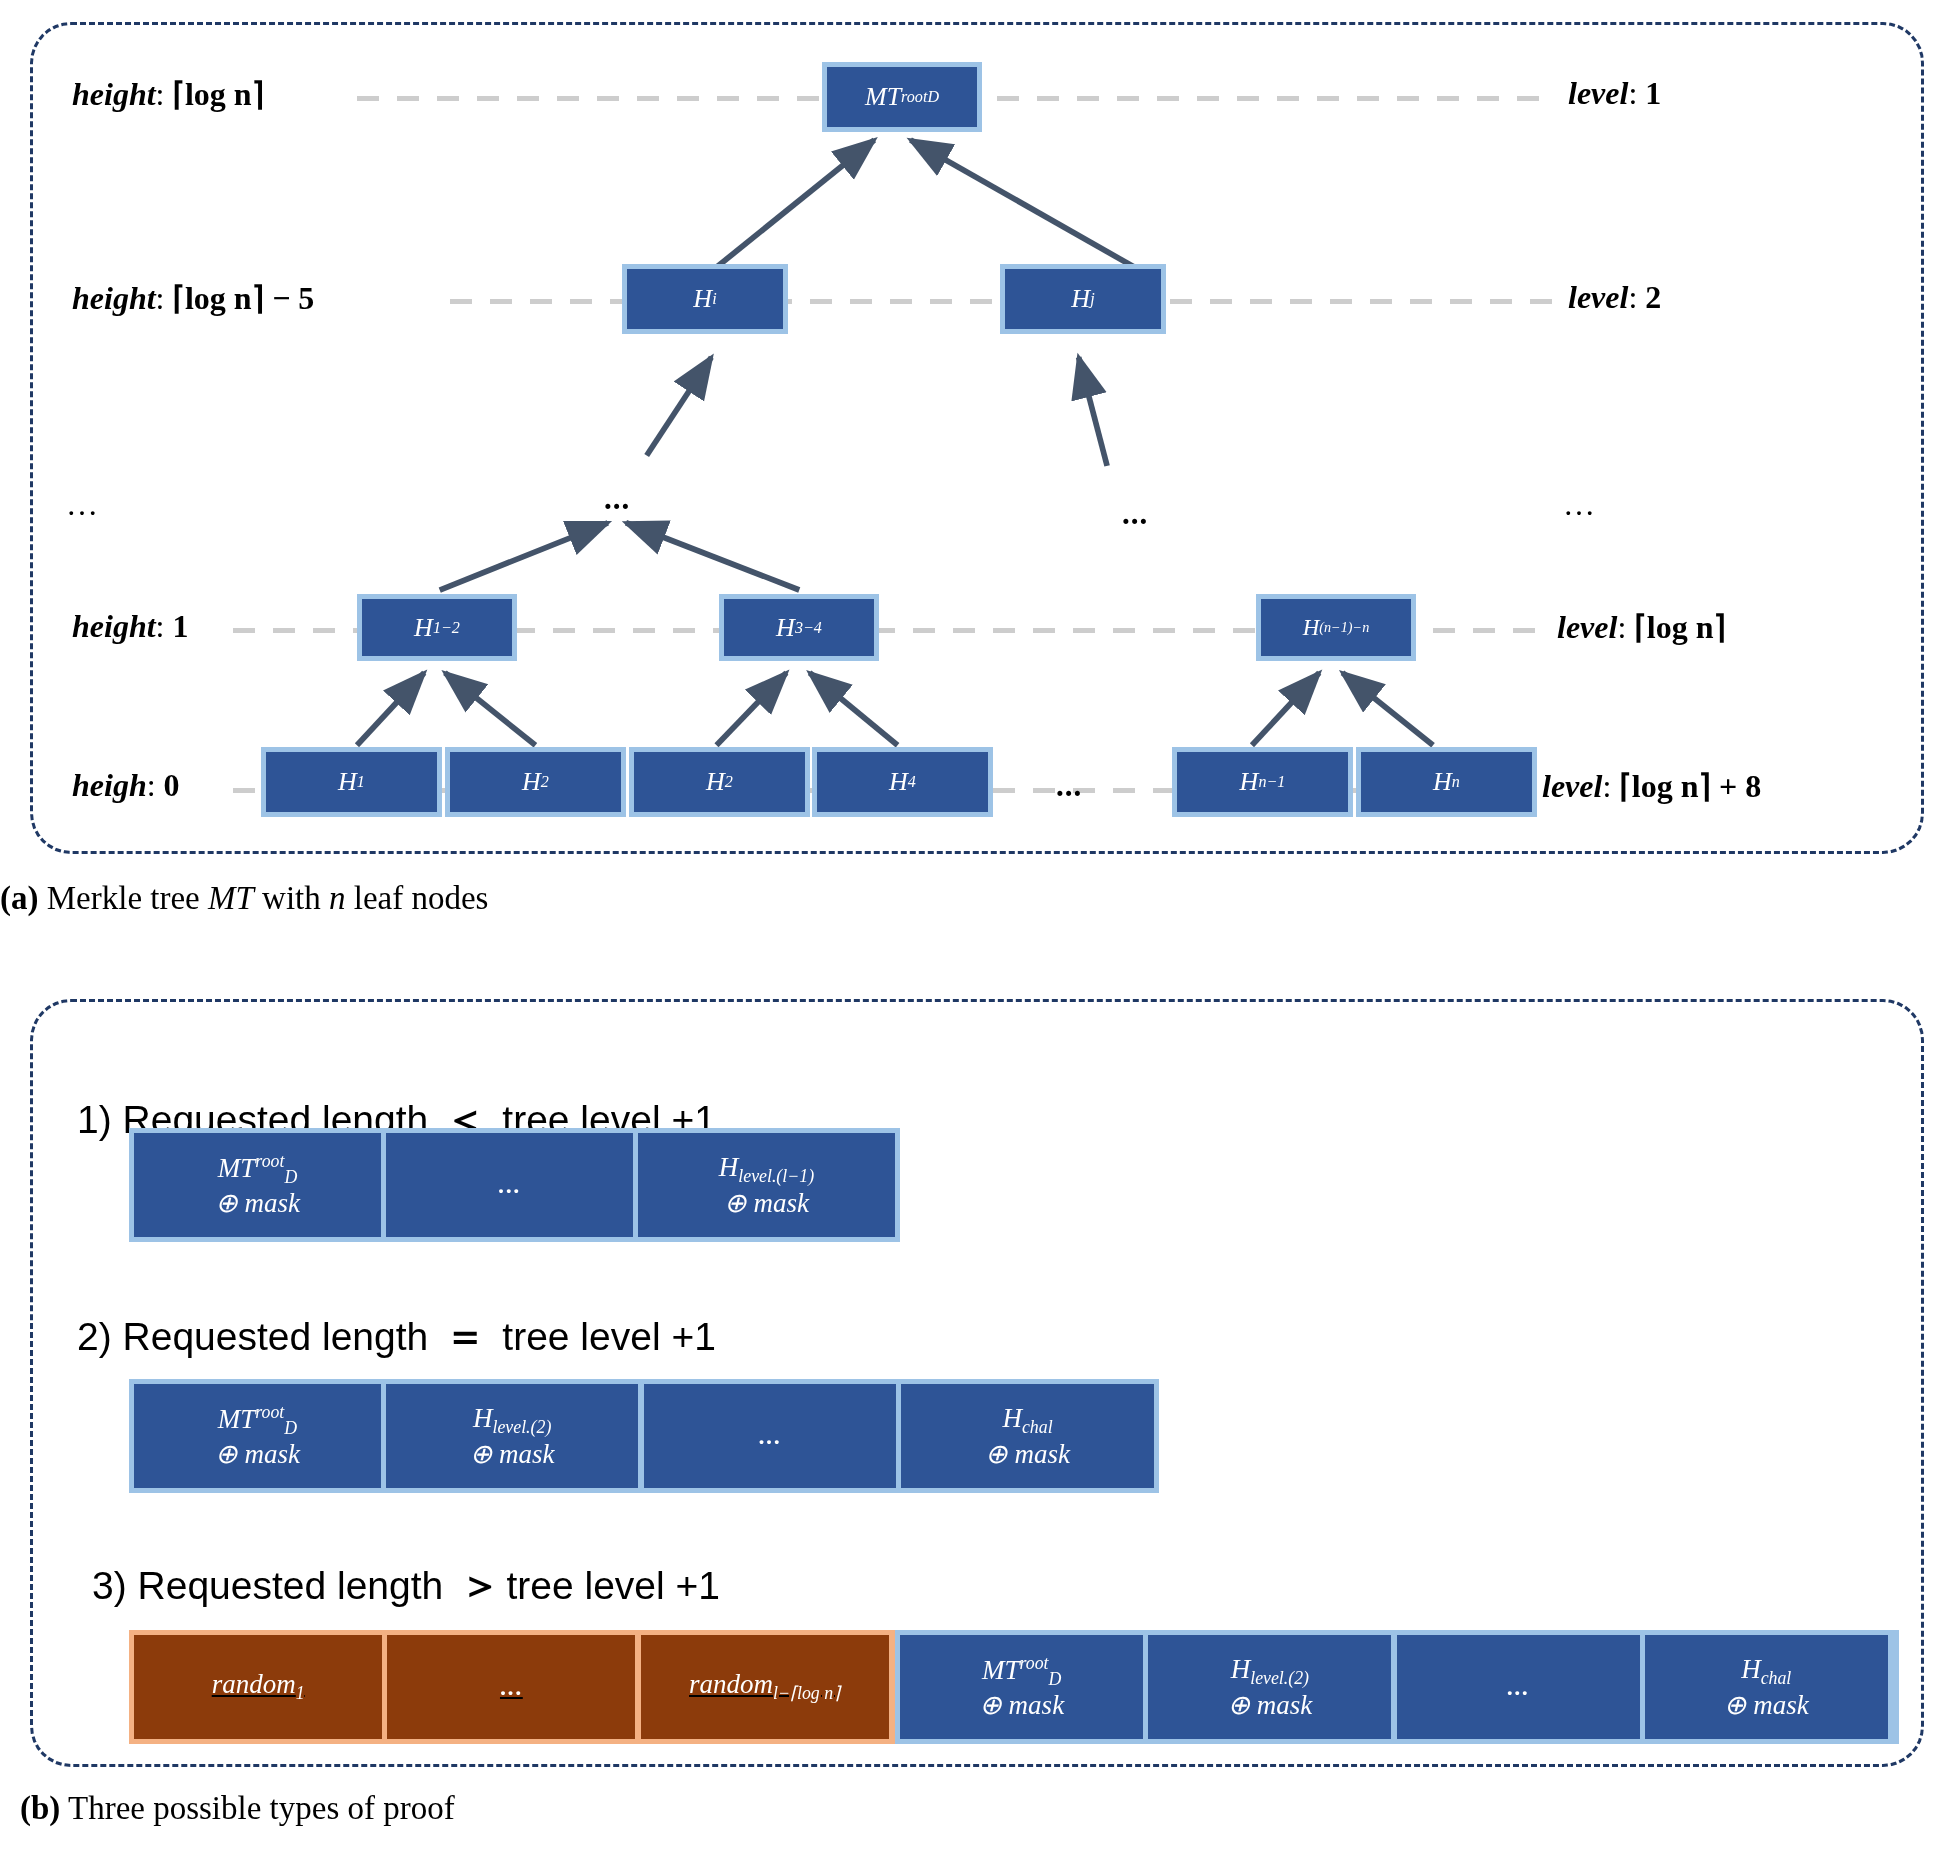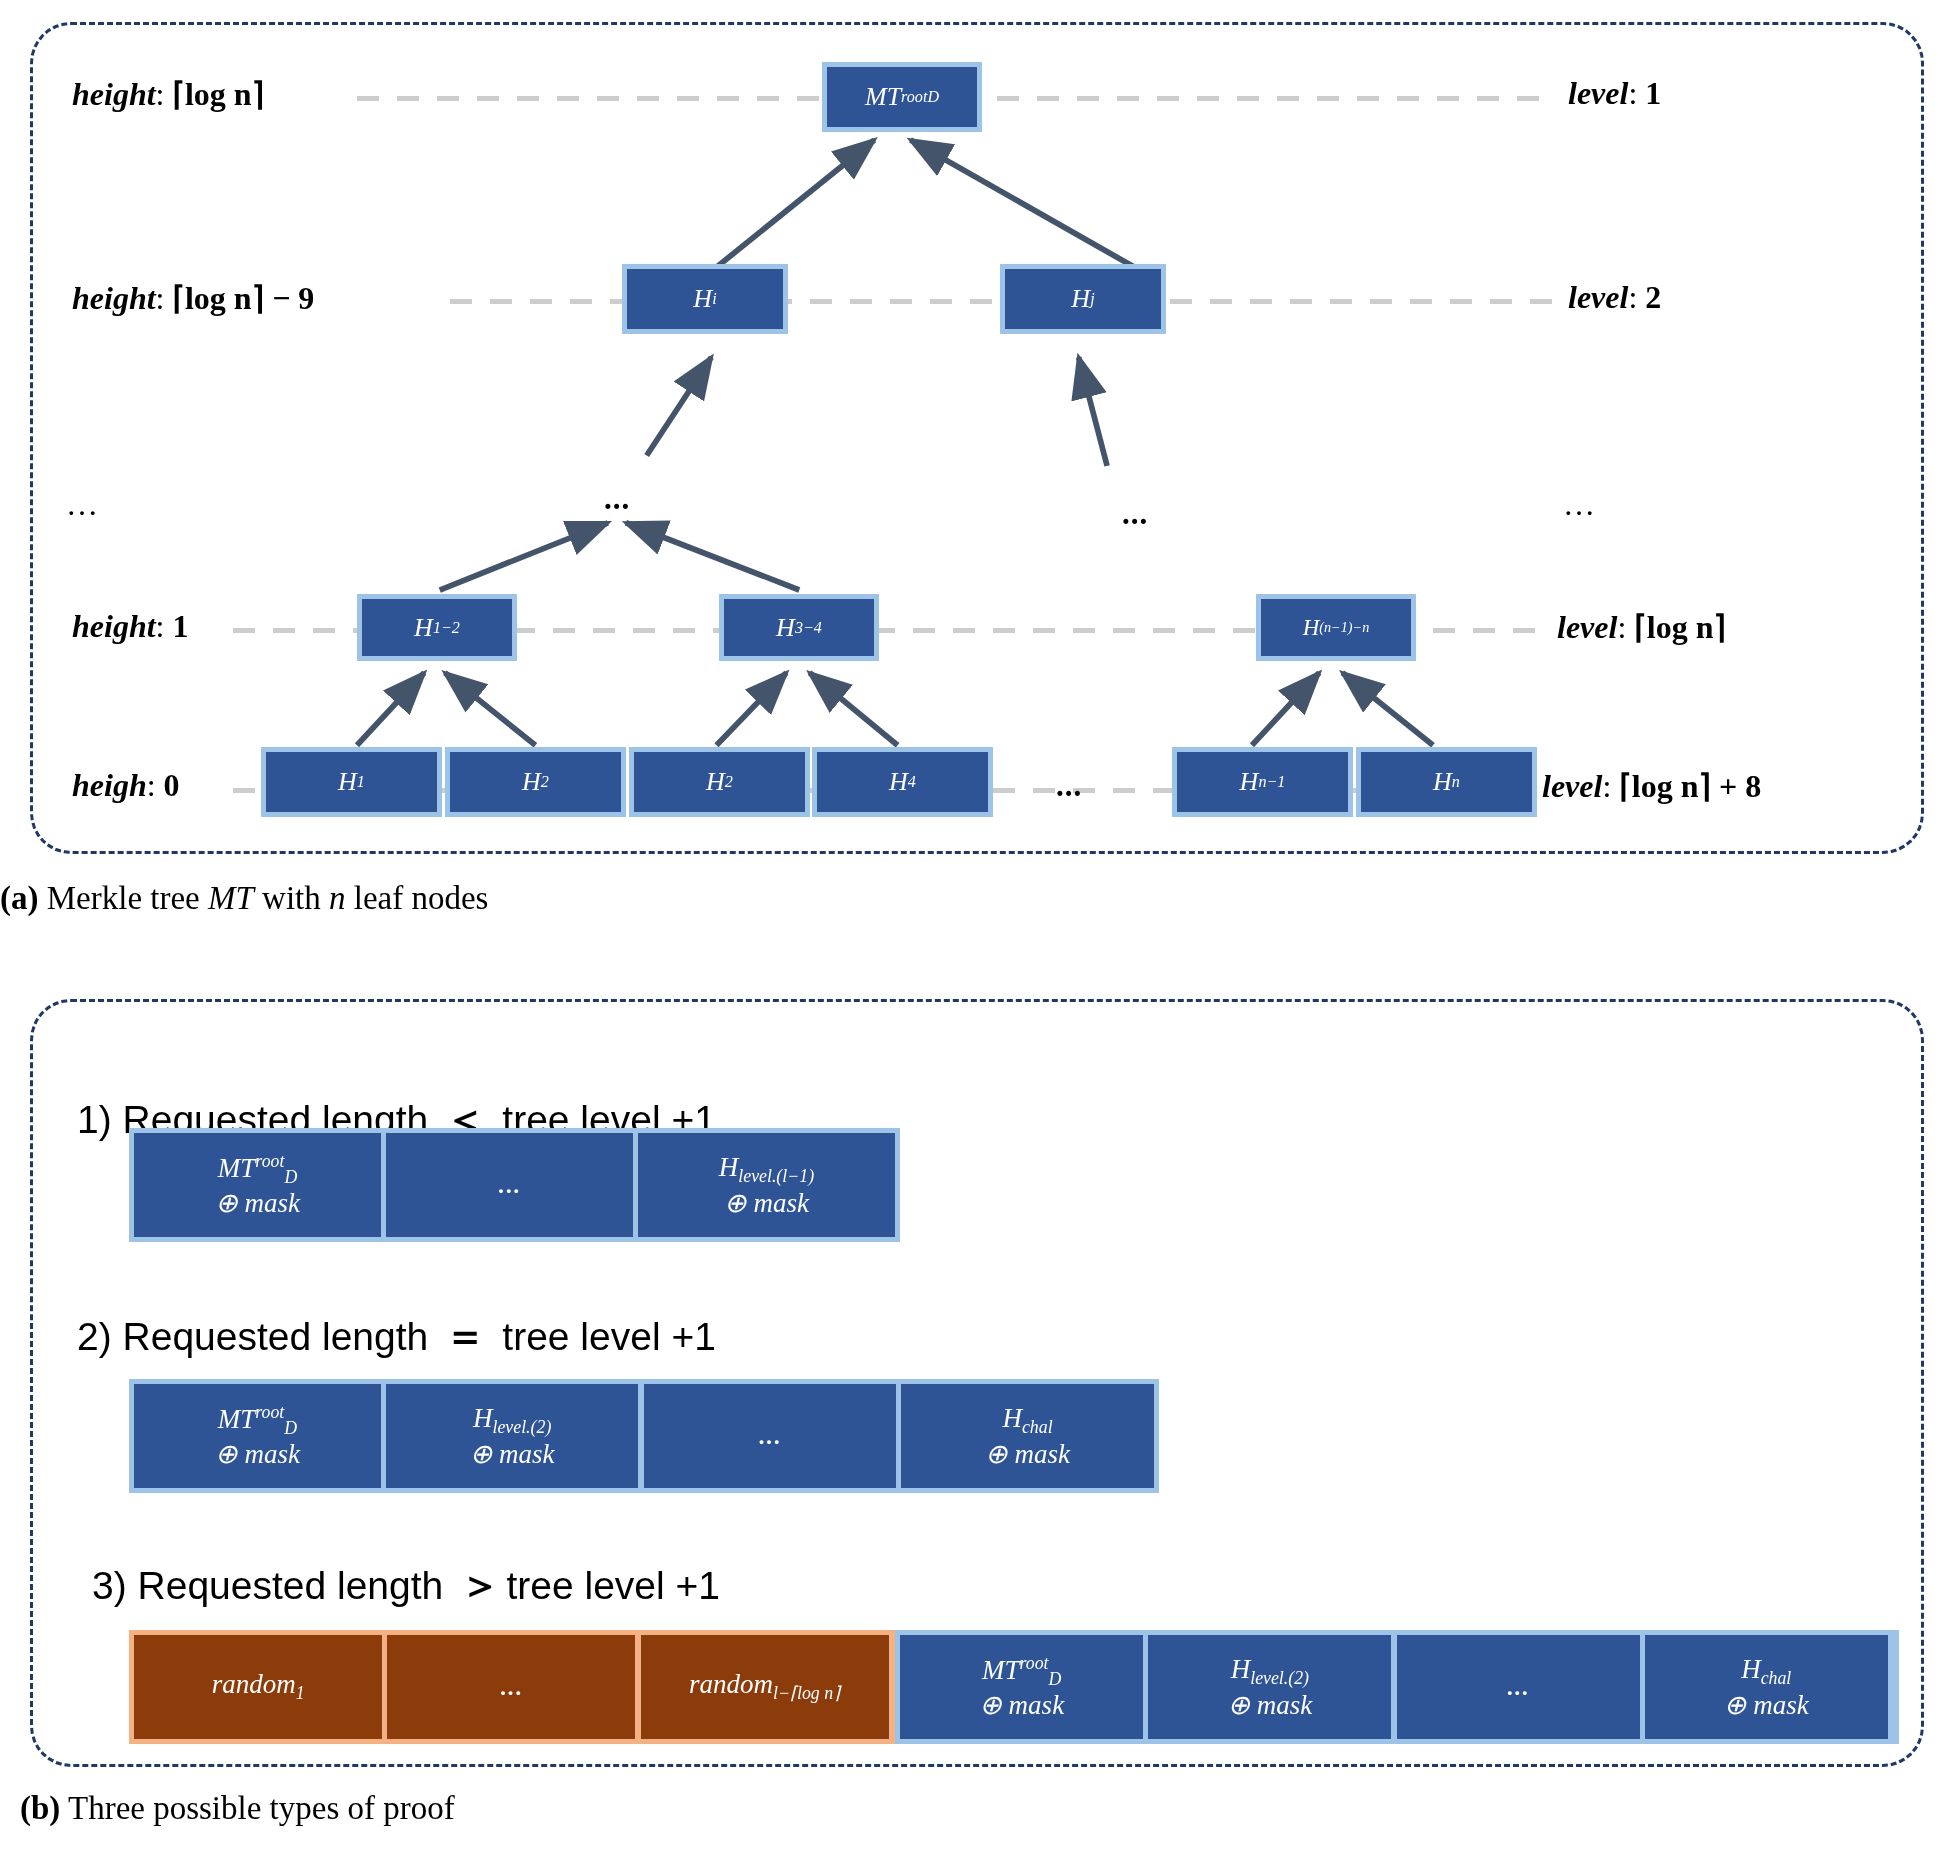--- a/index.html
+++ b/index.html
@@ -189,21 +189,21 @@
 <div class="node" style="left:822px; top:62px; width:160px; height:70px;">
   <div class="inner">
     <span>MT</span>
       <sup>root</sup>
       <sub>D</sub>
   </div>
 </div>
 
 <div class="dash-line" style="left:450px; top:299px; width:1102px;"></div>
 <div class="side-label" style="left:72px; top:279px;">
-  <span class="kw">height</span><span>: </span><span class="val">⌈log n⌉ − 9</span>
+  <span class="kw">height</span><span>: </span><span class="val">⌈log n⌉ − 5</span>
 </div>
 <div class="side-label" style="left:1568px; top:279px;">
   <span class="kw">level</span><span>: </span><span class="val">2</span>
 </div>
 <div class="node" style="left:622px; top:264px; width:166px; height:70px;">
   <div class="inner">
     <span>H</span>
       <sub>i</sub>
   </div>
 </div>
@@ -336,21 +336,21 @@
   <div class="seg" style="width:254px;">
     <div><span>H</span><sub>chal</sub></div>
     <div>⊕ mask</div>
   </div>
 </div>
 
 <div class="case-title" style="left:92px; top:1557px;text-align:center;">
   <span>3)</span><span> Requested length </span><span class="cmp">＞</span><span>tree level +1</span>
 </div>
 <div class="proofbar mixed" style="left:129px; top:1630px; width:1770px; height:114px; padding:0;">
-  <div class="seg-group orange" style="width:766px;">
+  <div class="seg-group orange" style="width:766px;text-decoration:underline;">
     <div class="seg brown" style="width:248px;">
       <div><span>random</span><sub>1</sub></div>
     </div>
     <div class="seg brown" style="width:248px;">
       <div class="dots">...</div>
     </div>
     <div class="seg brown" style="width:248px;">
       <div><span>random</span><sub>l−⌈log n⌉</sub></div>
     </div>
   </div>

